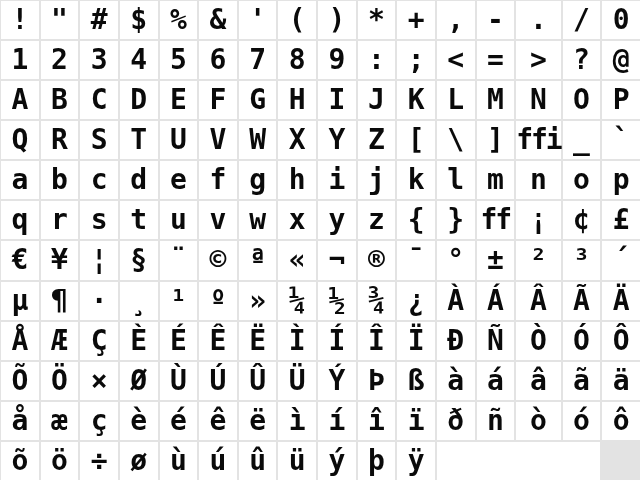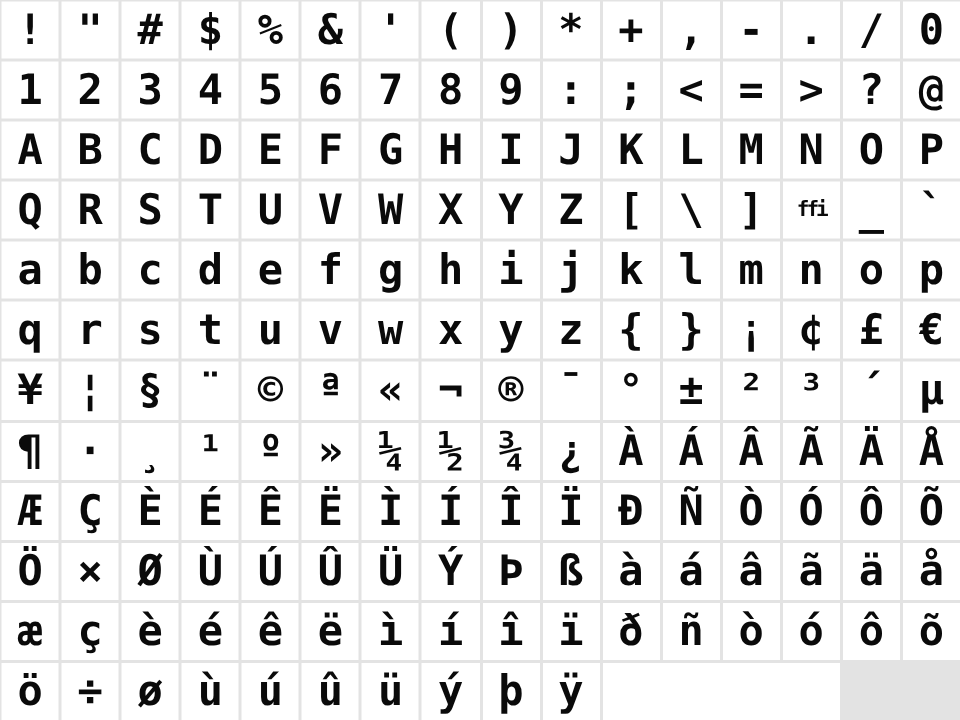--- a/index.html
+++ b/index.html
@@ -30,21 +30,21 @@
     text-align: center;
     line-height: 38px;
     font-family: "DejaVu Sans Mono", monospace;
     font-weight: bold;
     font-size: 28px;
     color: #0a0a0a;
     overflow: visible;
     white-space: nowrap;
   }
   .cell.lig {
-    font-size: 14px;
+    font-size: 28px;
     letter-spacing: -2px;
   }
   .cell.filler {
     background: #ffffff;
   }
 </style>
 </head>
 <body>
 
 <div id="canvas" style="background: rgb(255, 255, 255);">
@@ -134,20 +134,21 @@
       <div class="cell">s</div>
       <div class="cell">t</div>
       <div class="cell">u</div>
       <div class="cell">v</div>
       <div class="cell">w</div>
       <div class="cell">x</div>
       <div class="cell">y</div>
       <div class="cell">z</div>
       <div class="cell">{</div>
       <div class="cell">}</div>
+      <div class="cell lig">ff</div>
       <div class="cell">¡</div>
       <div class="cell">¢</div>
       <div class="cell">£</div>
       <div class="cell">€</div>
       <div class="cell">¥</div>
       <div class="cell">¦</div>
       <div class="cell">§</div>
       <div class="cell">¨</div>
       <div class="cell">©</div>
       <div class="cell">ª</div>

